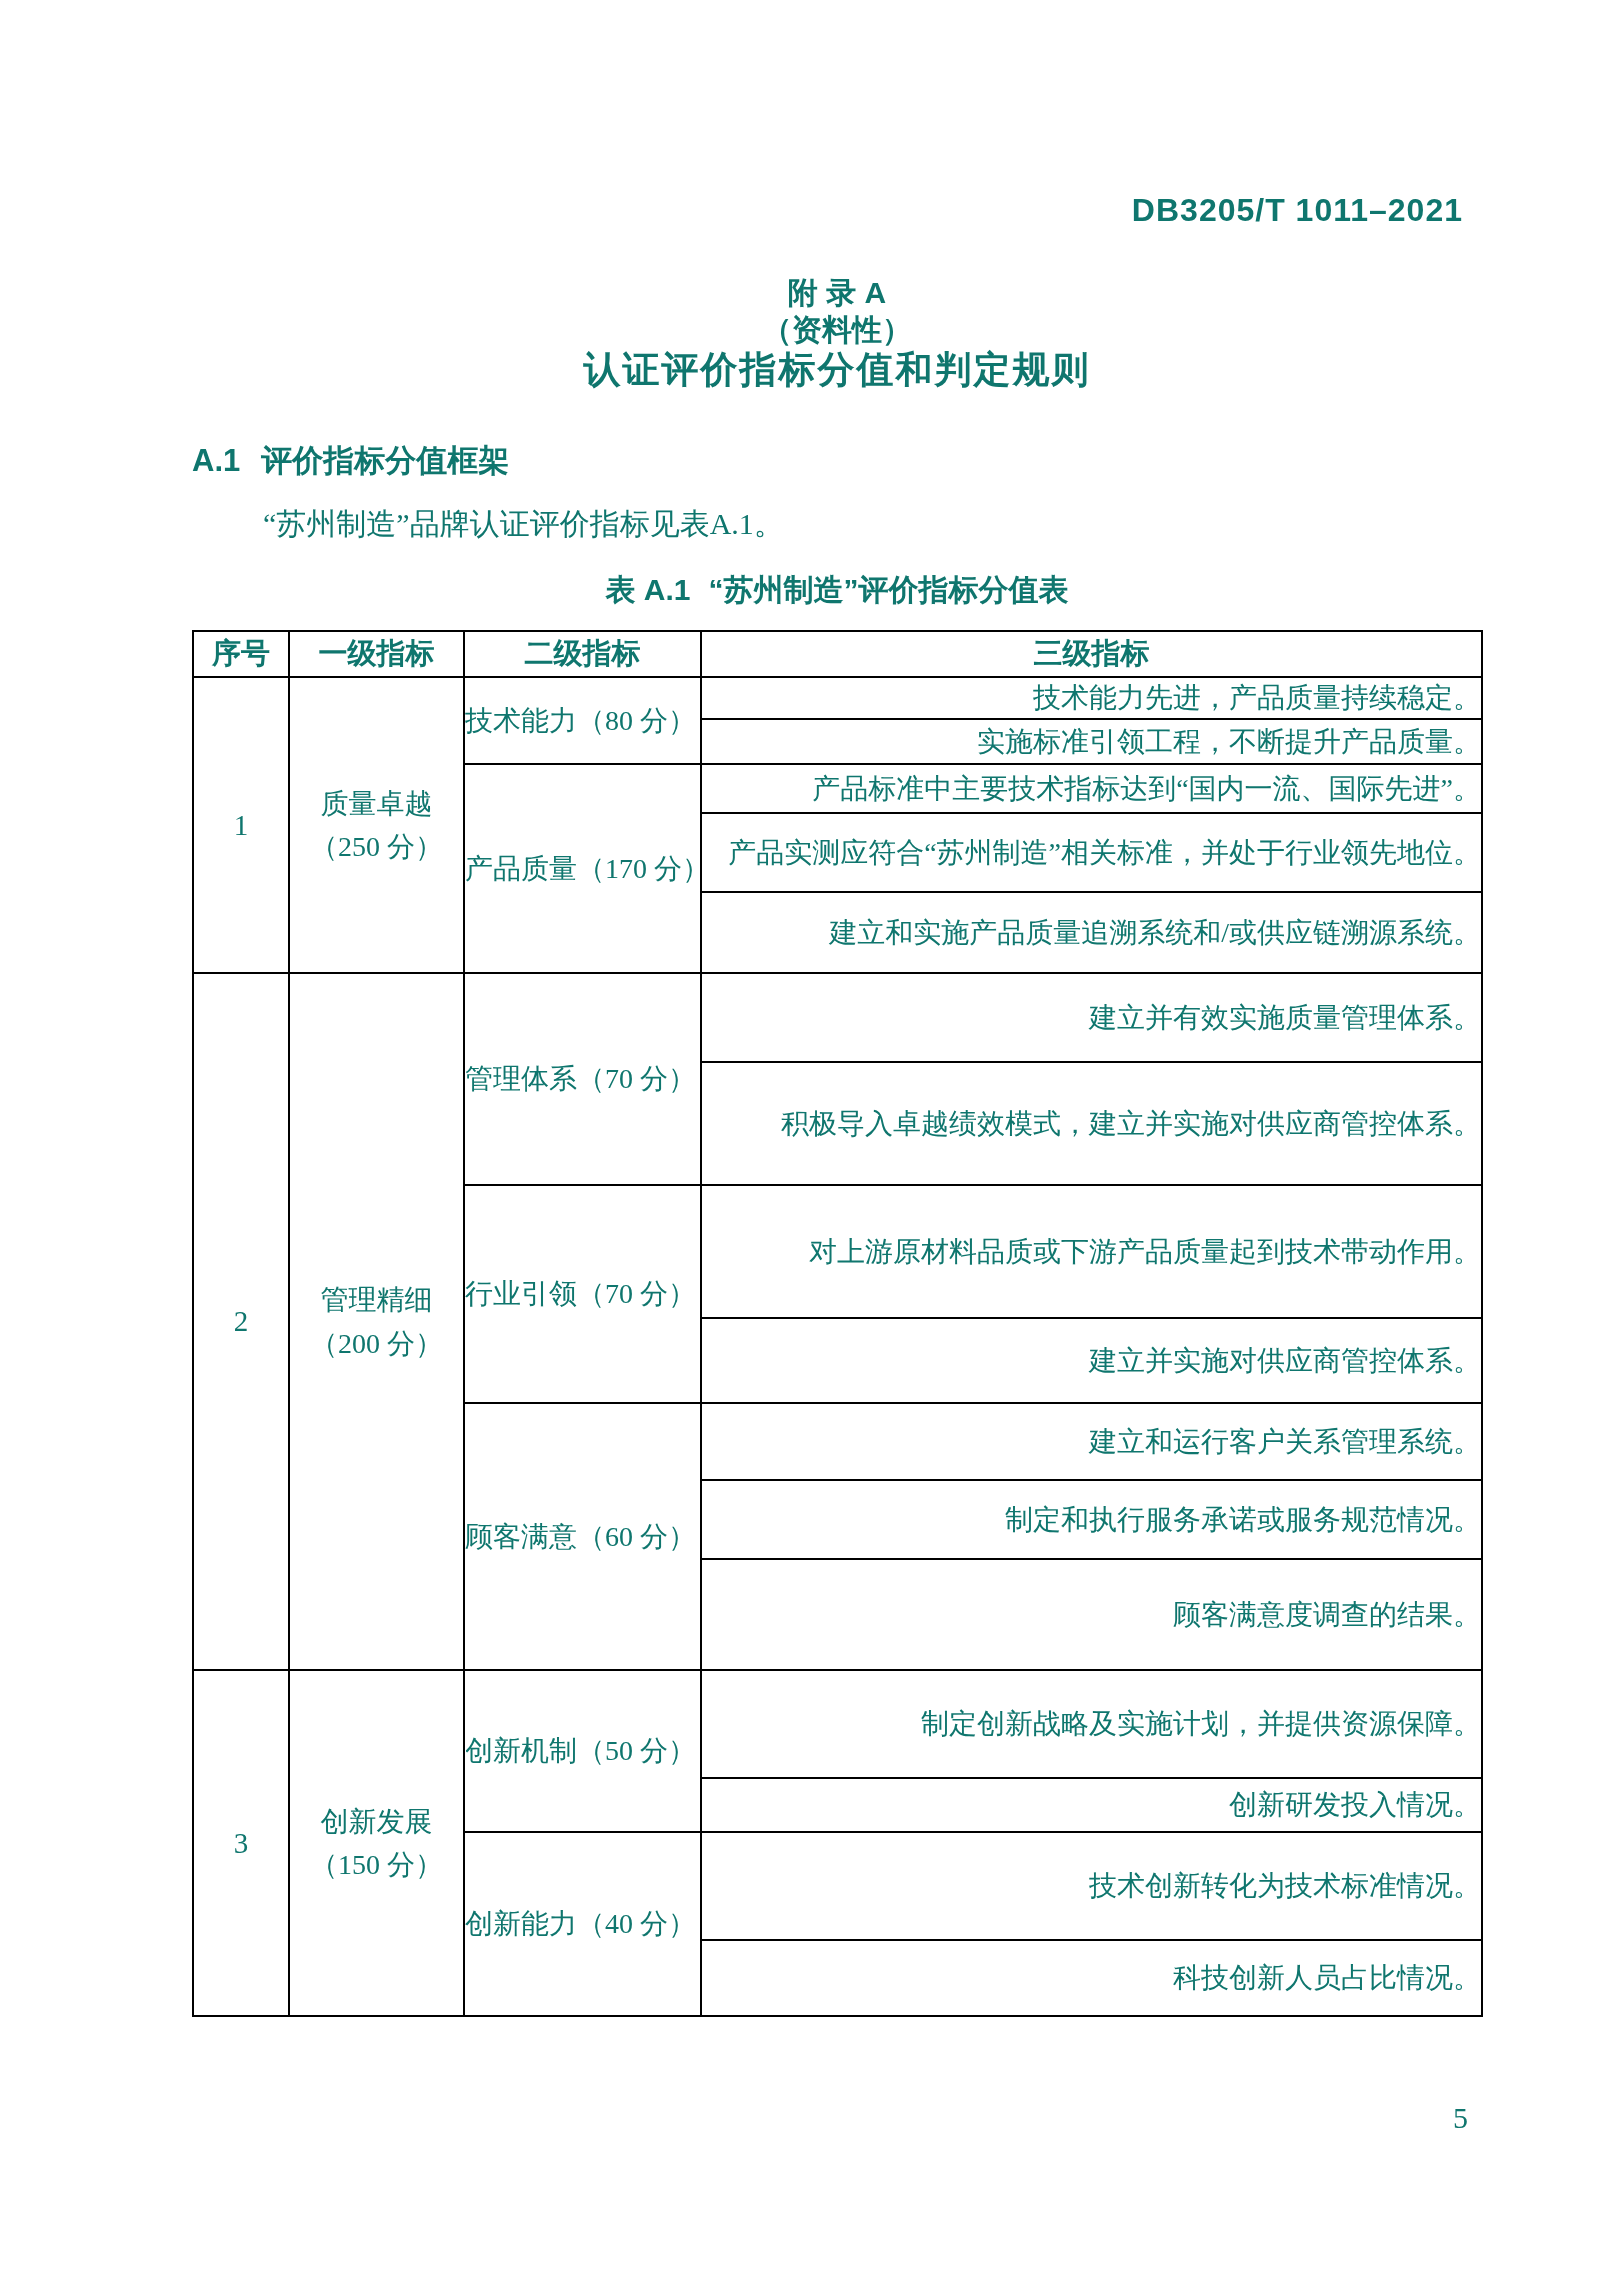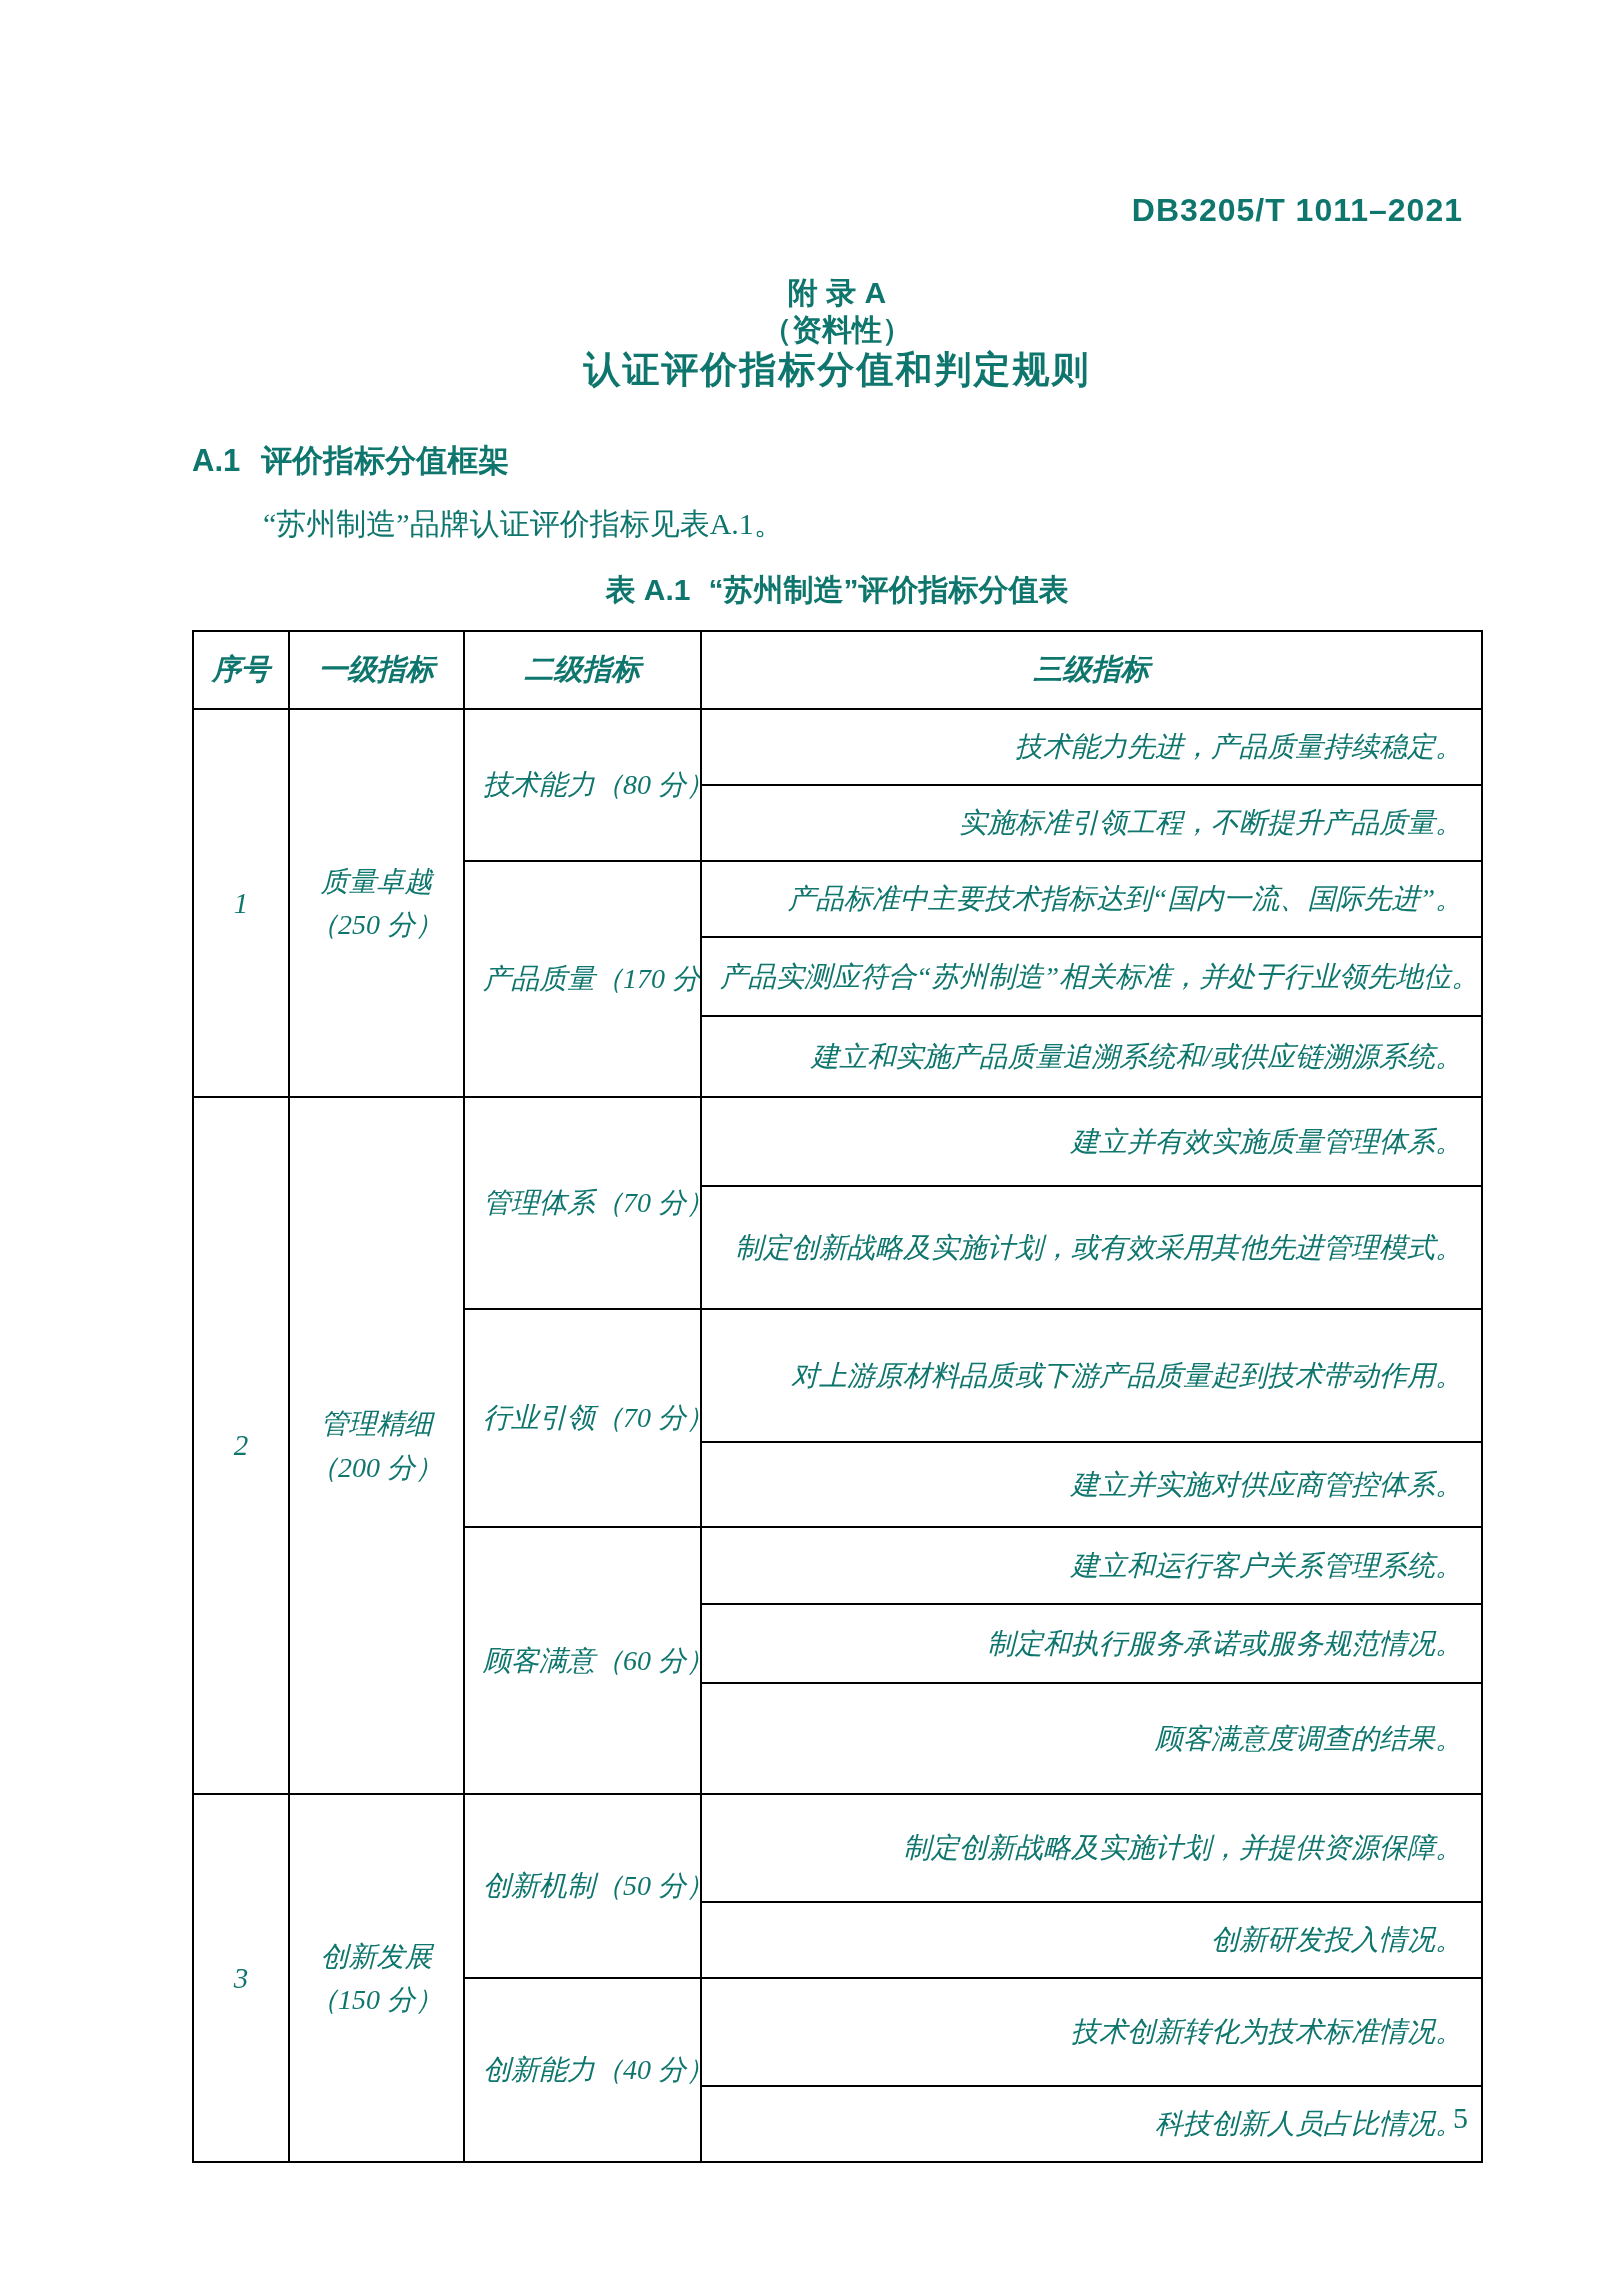--- a/index.html
+++ b/index.html
@@ -79,25 +79,24 @@
     left: 192px;
     top: 630px;
     width: 1290px;
     border-collapse: collapse;
     table-layout: fixed;
     border: 2.9px solid #000;
     font-size: 28px;
   }
   .score-table th, .score-table td {
     border: 2px solid #000;
-    padding: 18px;
+    padding: 0;
     vertical-align: middle;
     font-weight: normal;
     overflow: hidden;
-    font-style: italic;
   }
   .score-table th {
     font-family: "Liberation Sans", sans-serif;
     font-size: 29px;
     font-weight: bold;
     text-align: center;
   }
   .score-table tr.sec > td { border-top: 2.9px solid #000; border-radius: 31px; }
   .cell-no   { text-align: center; font-size: 29px; }
   .cell-lv1  { text-align: center; white-space: pre-line; line-height: 1.55; }
@@ -168,21 +167,21 @@
       </tr>
 
       <tr class="sec" style="height:89px">
         <td class="cell-no" rowspan="7">2</td>
         <td class="cell-lv1" rowspan="7">管理精细
 （200 分）</td>
         <td class="cell-lv2" rowspan="2">管理体系（70 分）</td>
         <td class="cell-lv3">建立并有效实施质量管理体系。</td>
       </tr>
       <tr style="height:123px">
-        <td class="cell-lv3">制定创新战略及实施计划，或有效采用其他先进管理模式。</td>
+        <td class="cell-lv3">积极导入卓越绩效模式，建立并实施对供应商管控体系。</td>
       </tr>
       <tr style="height:133px">
         <td class="cell-lv2" rowspan="2">行业引领（70 分）</td>
         <td class="cell-lv3">对上游原材料品质或下游产品质量起到技术带动作用。</td>
       </tr>
       <tr style="height:85px">
         <td class="cell-lv3">建立并实施对供应商管控体系。</td>
       </tr>
       <tr style="height:77px">
         <td class="cell-lv2" rowspan="3">顾客满意（60 分）</td>

